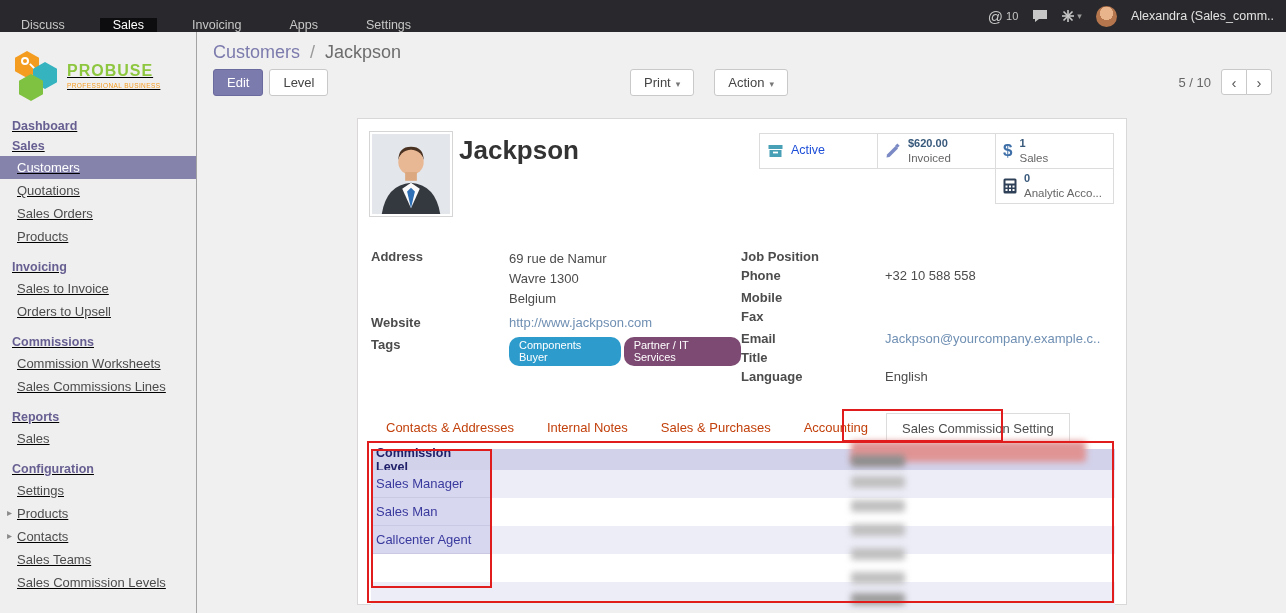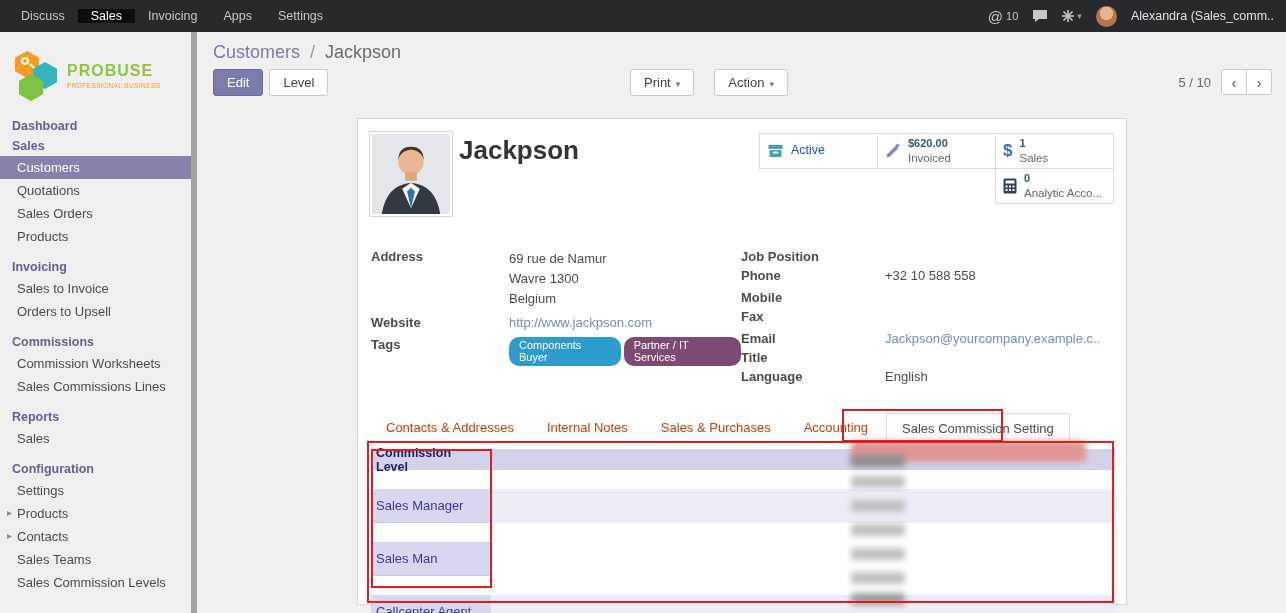--- a/index.html
+++ b/index.html
@@ -2,36 +2,36 @@
 <html><head>
 <meta charset="utf-8">
 <style>
   * { margin:0; padding:0; box-sizing:border-box; }
   html,body { width:1286px; height:613px; }
   body { font-family:"Liberation Sans", sans-serif; background:#f1f0f0; position:relative; overflow:hidden; }
 
   
   .topbar { position:absolute; top:0; left:0; width:1286px; height:32px; background:#29282c;
             display:flex; justify-content:space-between; color:#c7c7c7; font-size:12.5px; z-index:30; }
-  .tb-left { display:flex; align-items:center; padding-left:8px; }
+  .tb-left { display:flex; align-items:flex-end; padding-left:8px;gap:22px; }
   .tb-item { display:flex; align-items:center; padding:0 13px; cursor:pointer; }
   .tb-item.active { background:#0d0d0f; color:#fff; }
   .tb-right { display:flex; align-items:center; gap:14px; padding-right:12px; }
   .tb-activity { display:flex; align-items:center; gap:3px; cursor:pointer; }
   .tb-at { font-size:15px; }
   .tb-count { font-size:11px; }
   .tb-ic { display:flex; align-items:center; cursor:pointer; }
   .tb-caret { font-size:9px; color:#9a9a9a; margin-left:3px; }
   .tb-avatar { width:21px; height:21px; border-radius:50%;
                background:radial-gradient(circle at 50% 35%, #e8b48c 0 38%, #b5764d 39% 100%); }
   .tb-user { color:#e2e2e2; white-space:nowrap; cursor:pointer; }
 
   
   .sidebar { position:absolute; top:32px; left:0; width:197px; height:581px; background:#f0efef;
-             border-right:6px solid #a3a3a3; }
+             border-right:1px solid #a3a3a3;text-decoration:underline; }
   .logo { display:flex; align-items:center; gap:9px; padding:16px 8px 14px 14px; }
   .hexes { position:relative; width:44px; height:54px; flex-shrink:0; }
   .hex { position:absolute; width:24px; height:27px;
          clip-path:polygon(50% 0,100% 25%,100% 75%,50% 100%,0 75%,0 25%); }
   .hex.orange { background:#f49c20; left:1px; top:3px; }
   .hex.teal   { background:#35b3bf; left:19px; top:14px; }
   .hex.green  { background:#7fc241; left:5px; top:26px; }
   .magnifier { position:absolute; left:7px; top:9px; width:8px; height:8px;
                border:2px solid #fff; border-radius:50%; z-index:2; }
   .magnifier::after { content:""; position:absolute; left:6px; top:6px; width:6px; height:2px;
@@ -104,21 +104,21 @@
   .tabs { position:absolute; left:13px; right:13px; top:294px; display:flex; border-bottom:1px solid #dcdcdc; }
   .tab { padding:7px 15px 6px; font-size:13px; color:#c2410c; cursor:pointer; margin-right:3px; white-space:nowrap; }
   .tab.active { color:#4c4c4c; background:#fff; border:1px solid #dcdcdc; border-bottom:1px solid #fff;
                 margin-bottom:-1px; }
 
   
   .ctable { position:absolute; left:13px; top:330px; width:744px; font-size:13px; }
   .t-head { display:flex; background:#d2d2ea; height:21px; align-items:center; }
   .t-c1 { width:120px; flex-shrink:0; padding:0 5px; height:100%; display:flex; align-items:center; }
   .t-head .t-c1 { font-weight:bold; color:#20206a; font-size:12.5px; }
-  .t-row { display:flex; height:34px; cursor:pointer;margin-top:19px; }
+  .t-row { display:flex; height:28px; cursor:pointer; }
   .t-row .t-c1.named { background:#d7d7f0; color:#3a3a9e; border-bottom:1px solid #c9c9e4; }
   .t-rest { flex:1; }
   .t-row.stripe { background:#ededf8; }
   .t-foot { height:12px; border-top:1px solid #cecece; border-bottom:1px solid #cecece;
             background:#fff; margin-top:3px; }
 
   
   .blur { position:absolute; filter:blur(3px); z-index:5; border-radius:2px; }
   .blur-pink { left:493px; top:322px; width:235px; height:21px; background:#e09494; }
   .bg1 { left:493px; top:336px; width:54px; height:12px; background:#8f8f8f; }

